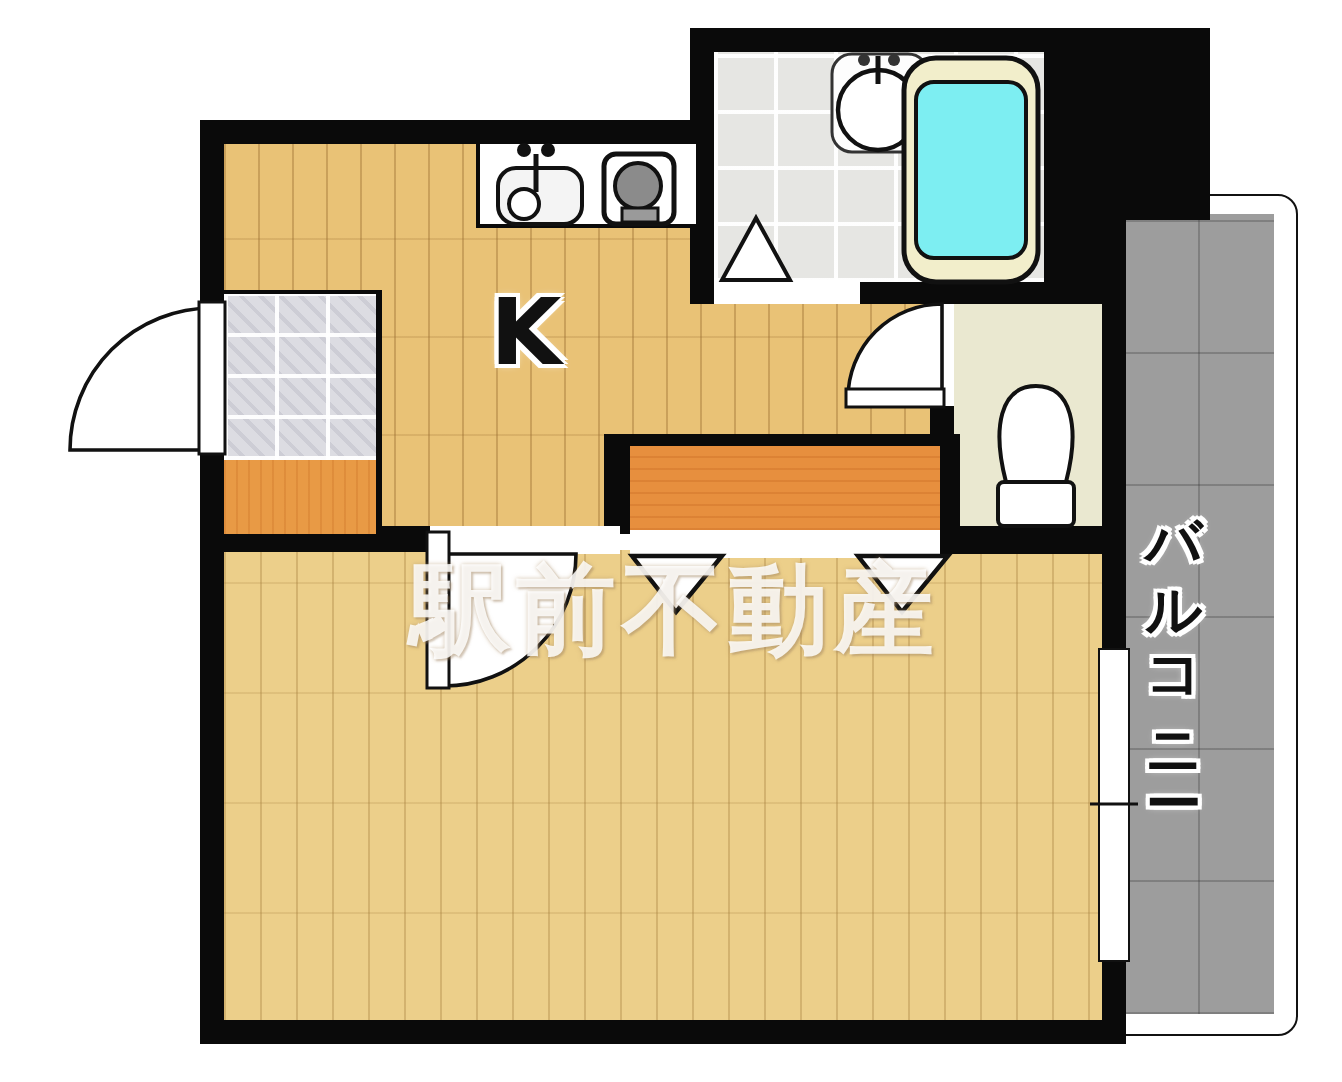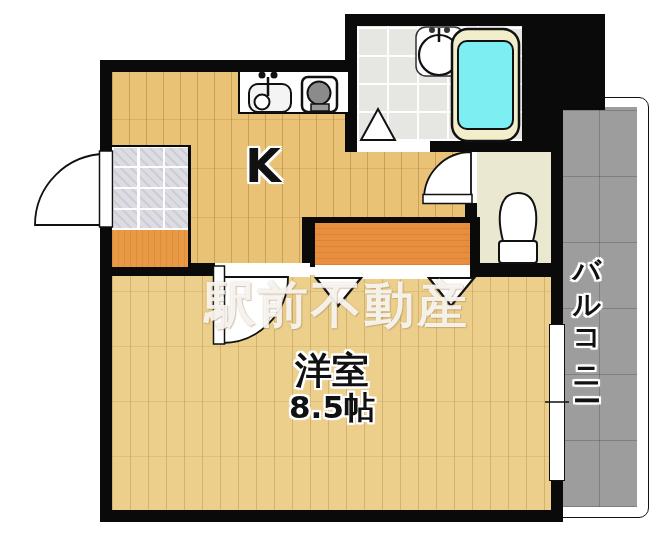--- a/index.html
+++ b/index.html
@@ -182,20 +182,16 @@
       <rect x="458" y="41" width="55" height="88" rx="9" fill="#7deef2" stroke="#111" stroke-width="2"></rect>
     </g>
 
     <g>
       <path d="M 503 241 C 496 214 500 193 518 193 C 536 193 540 214 533 241 Z" fill="#ffffff" stroke="#111" stroke-width="2"></path>
       <rect x="499" y="241" width="38" height="22" rx="3" fill="#ffffff" stroke="#111" stroke-width="2"></rect>
     </g>
   </svg>
 
   <div class="label k-label">K</div>
-  <div class="label room-label">
-    <div>洋室</div>
-    <div class="room-size">8.5帖</div>
-  </div>
   <div class="label balcony-label">バルコニー</div>
   <div class="watermark">駅前不動産</div>
 
 </div>
 
 </body></html>

